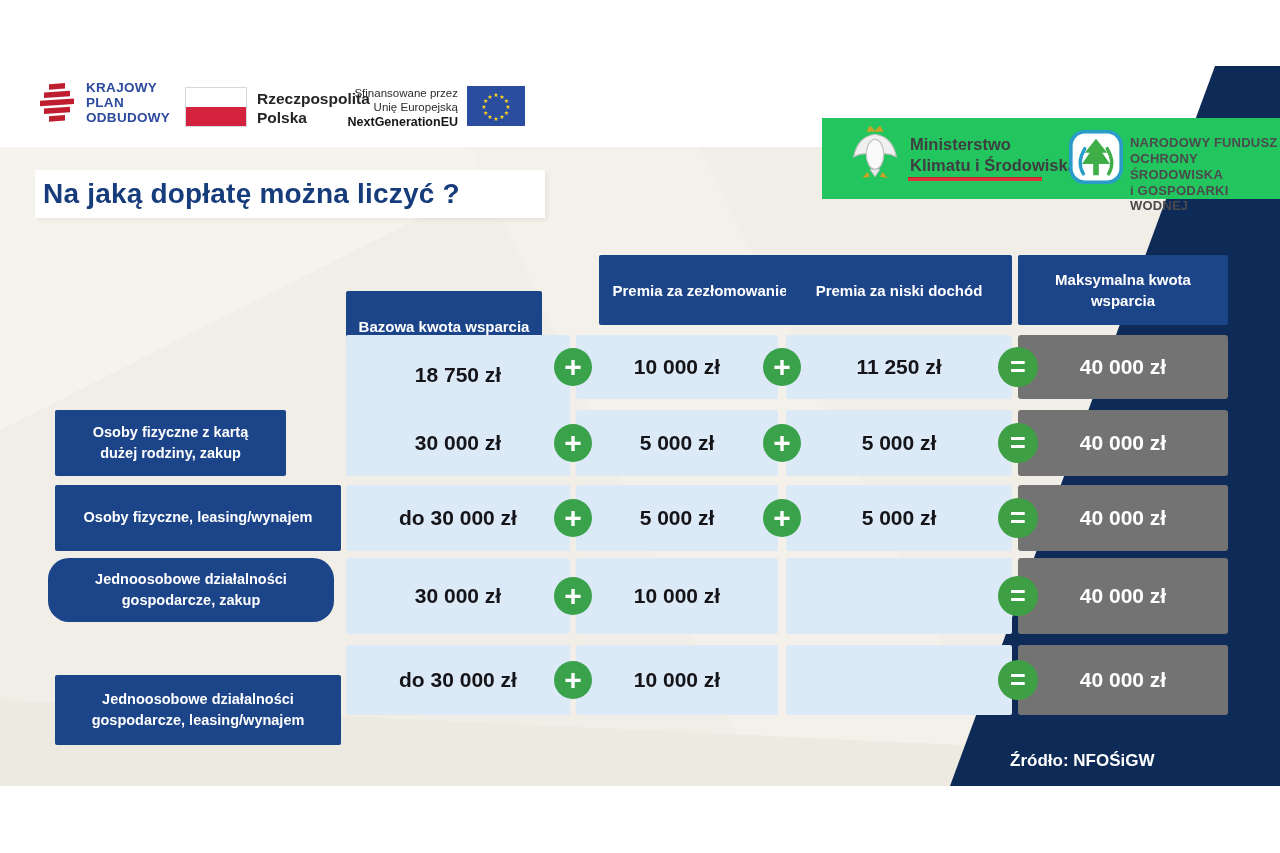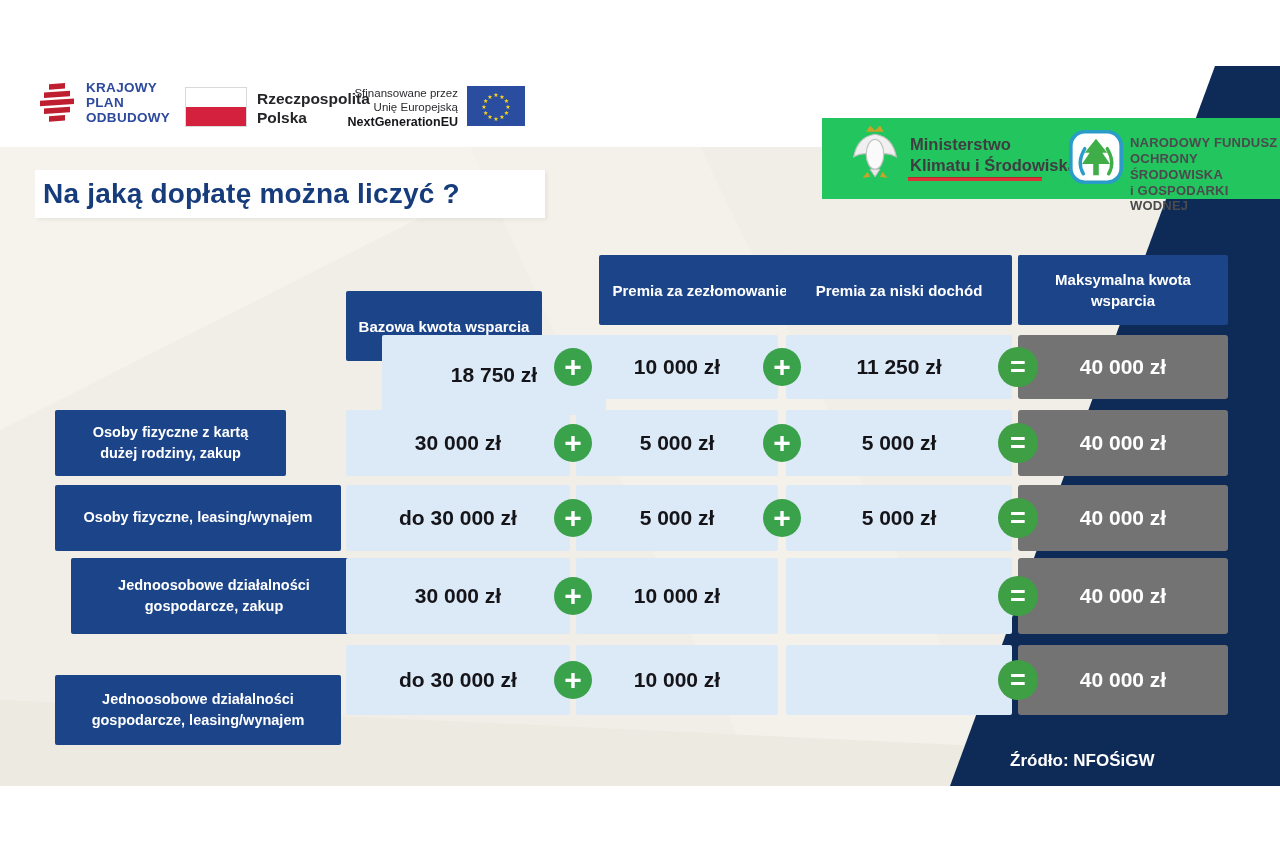--- a/index.html
+++ b/index.html
@@ -143,21 +143,21 @@
 
   <div class="title-box">
     <span>Na jaką dopłatę można liczyć ?</span>
   </div>
 
   <div class="th" style="left:346px; top:258px; width:196px; height:70px;margin-top:33px;">Bazowa kwota wsparcia</div>
   <div class="th" style="left:599px; top:255px; width:202px; height:70px;">Premia za zezłomowanie</div>
   <div class="th" style="left:1018px; top:255px; width:210px; height:70px;">Maksymalna kwota wsparcia</div>
   <div class="th" style="left:786px; top:255px; width:226px; height:70px;">Premia za niski dochód</div>
 
-  <div class="cell" style="left:346px; top:335px; width:224px; height:80px;margin-left:36px;">18 750 zł</div>
+  <div class="cell" style="left:346px; top:335px; width:224px; height:80px;">18 750 zł</div>
   <div class="cell" style="left:576px; top:335px; width:202px; height:64px;">10 000 zł</div>
   <div class="cell" style="left:786px; top:335px; width:226px; height:64px;">11 250 zł</div>
   <div class="opcircle" style="left:554px; top:348px;">+</div>
   <div class="opcircle" style="left:763px; top:348px;">+</div>
   <div class="eqcircle" style="left:998px; top:347px;">=</div>
   <div class="greenbox" style="left:1018px; top:335px; width:210px; height:64px;">40 000 zł</div>
 
   <div class="rowlabel" style="left:55px; top:410px; width:231px; height:66px;">Osoby fizyczne z kartą dużej rodziny, zakup</div>
   <div class="cell" style="left:346px; top:410px; width:224px; height:66px;">30 000 zł</div>
   <div class="cell" style="left:576px; top:410px; width:202px; height:66px;">5 000 zł</div>
@@ -169,21 +169,21 @@
 
   <div class="rowlabel" style="left:55px; top:485px; width:286px; height:66px;">Osoby fizyczne, leasing/wynajem</div>
   <div class="cell" style="left:346px; top:485px; width:224px; height:66px;">do 30 000 zł</div>
   <div class="cell" style="left:576px; top:485px; width:202px; height:66px;">5 000 zł</div>
   <div class="cell" style="left:786px; top:485px; width:226px; height:66px;">5 000 zł</div>
   <div class="opcircle" style="left:554px; top:499px;">+</div>
   <div class="opcircle" style="left:763px; top:499px;">+</div>
   <div class="eqcircle" style="left:998px; top:498px;">=</div>
   <div class="greenbox" style="left:1018px; top:485px; width:210px; height:66px;">40 000 zł</div>
 
-  <div class="rowlabel" style="left:71px; top:558px; width:286px; height:76px;">Jednoosobowe działalności gospodarcze, zakup</div>
+  <div class="rowlabel" style="left:48px; top:558px; width:286px; height:64px;border-radius:21px;">Jednoosobowe działalności gospodarcze, zakup</div>
   <div class="cell" style="left:346px; top:558px; width:224px; height:76px;">30 000 zł</div>
   <div class="cell" style="left:576px; top:558px; width:202px; height:76px;">10 000 zł</div>
   <div class="cell" style="left:786px; top:558px; width:226px; height:76px;"></div>
   <div class="opcircle" style="left:554px; top:577px;">+</div>
   <div class="eqcircle" style="left:998px; top:576px;">=</div>
   <div class="greenbox" style="left:1018px; top:558px; width:210px; height:76px;">40 000 zł</div>
 
   <div class="rowlabel" style="left:55px; top:675px; width:286px; height:70px;">Jednoosobowe działalności gospodarcze, leasing/wynajem</div>
   <div class="cell" style="left:346px; top:645px; width:224px; height:70px;">do 30 000 zł</div>
   <div class="cell" style="left:576px; top:645px; width:202px; height:70px;">10 000 zł</div>

